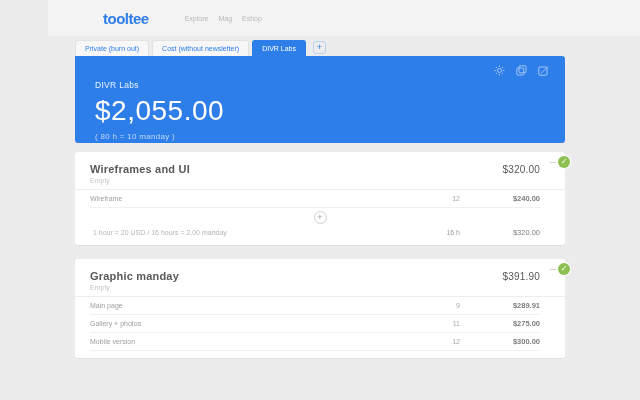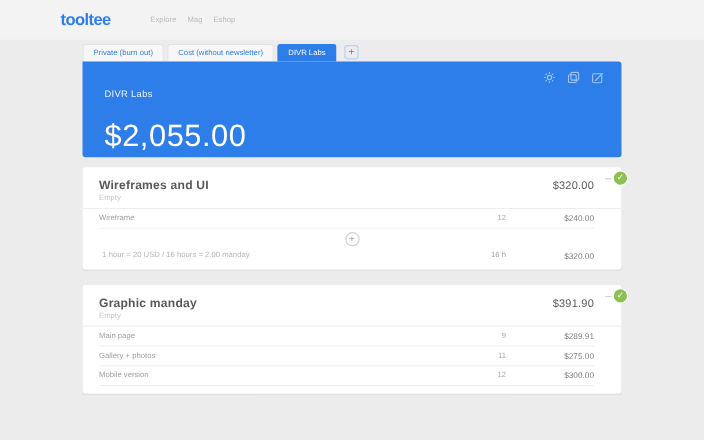--- a/index.html
+++ b/index.html
@@ -7,20 +7,21 @@
   body {
     font-family:"Liberation Sans", sans-serif;
     background:#ececec;
     overflow:hidden;
   }
   
   .topbar {
     height:36px; background:#f3f3f3;
     display:flex; align-items:center;
     padding-left:55px;
+    margin-left:48px;
   }
   .logo {
     font-size:15px; font-weight:800; color:#2e7ee9;
     letter-spacing:-0.5px; cursor:pointer;
   }
   .nav { display:flex; gap:10px; margin-left:36px; }
   .nav-link { font-size:7px; color:#b9b9b9; text-decoration:none; cursor:pointer; }
 
   
   .content { width:490px; margin:4px auto 0; }
@@ -48,21 +49,21 @@
     background:#2e7ee9;
     border-radius:0 3px 3px 3px;
     padding:12px 20px 14px;
     height:87px;
     color:#fff;
   }
   .summary-icons { position:absolute; top:9px; right:16px; display:flex; gap:11px; }
   .s-icon { width:11px; height:11px; opacity:.55; cursor:pointer; display:block; }
   .s-icon svg { width:11px; height:11px; display:block; }
   .summary-title { font-size:8.5px; color:rgba(255,255,255,.9); margin-top:12px; letter-spacing:.3px; }
-  .summary-total { font-size:28px; font-weight:300; letter-spacing:.5px; margin-top:18px; }
+  .summary-total { font-size:28px; font-weight:300; letter-spacing:.5px; margin-top:5px; }
   .summary-sub { font-size:8px; color:rgba(200,222,250,.95); margin-top:5px; letter-spacing:.3px; }
 
   
   .card {
     position:relative;
     background:#fff; border-radius:3px;
     margin-top:9px; padding-bottom:7px;
     box-shadow:0 1px 1px rgba(0,0,0,.05);
   }
   .card-head {
@@ -78,21 +79,21 @@
   }
   .row {
     display:flex; align-items:center;
     margin:0 25px 0 15px;
     border-bottom:1px solid #f0f0f0;
     padding:4px 0;
     cursor:pointer;
   }
   .row-label { flex:1; font-size:7px; color:#9e9e9e; }
   .row-qty  { width:50px; text-align:right; font-size:7px; color:#a8a8a8; }
-  .row-amt  { width:80px; text-align:right; font-size:7.5px; color:#7d7d7d; }
+  .row-amt  { width:80px; text-align:right; font-size:7.5px; color:#7d7d7d;font-weight:bold; }
   .plus-row { display:flex; justify-content:center; padding:3px 0 2px; }
   .plus-btn {
     width:13px; height:13px;
     border:1px solid #cfcfcf; border-radius:50%;
     color:#9e9e9e; font-size:9px; line-height:11px; text-align:center;
     cursor:pointer; background:#fff;
   }
   .foot { display:flex; align-items:center; margin:0 25px 0 18px; padding:2px 0 1px; }
   .foot-note  { flex:1; font-size:7px; color:#b5b5b5; }
   .foot-hours { width:50px; text-align:right; font-size:7px; color:#9e9e9e; }
@@ -145,20 +146,21 @@
       </span>
       <span class="s-icon">
         <svg viewBox="0 0 11 11" fill="none" stroke="#ffffff" stroke-width="1">
           <rect x="0.8" y="2" width="8.2" height="8.2" rx="1"></rect>
           <path d="M4 7.5l6-6M4 7.5l-1 1"></path>
         </svg>
       </span>
     </div>
     <div class="summary-title">DIVR Labs</div>
     <div class="summary-total">$2,055.00</div>
+    <div class="summary-sub">( 80 h = 10 manday )</div>
   </div>
 
   <div class="card">
     <div class="badge-dash"></div>
     <div class="badge">✓</div>
     <div class="card-head">
       <div class="card-title">Wireframes and UI</div>
       <div class="card-total">$320.00</div>
     </div>
     <div class="card-sub">Empty</div>

